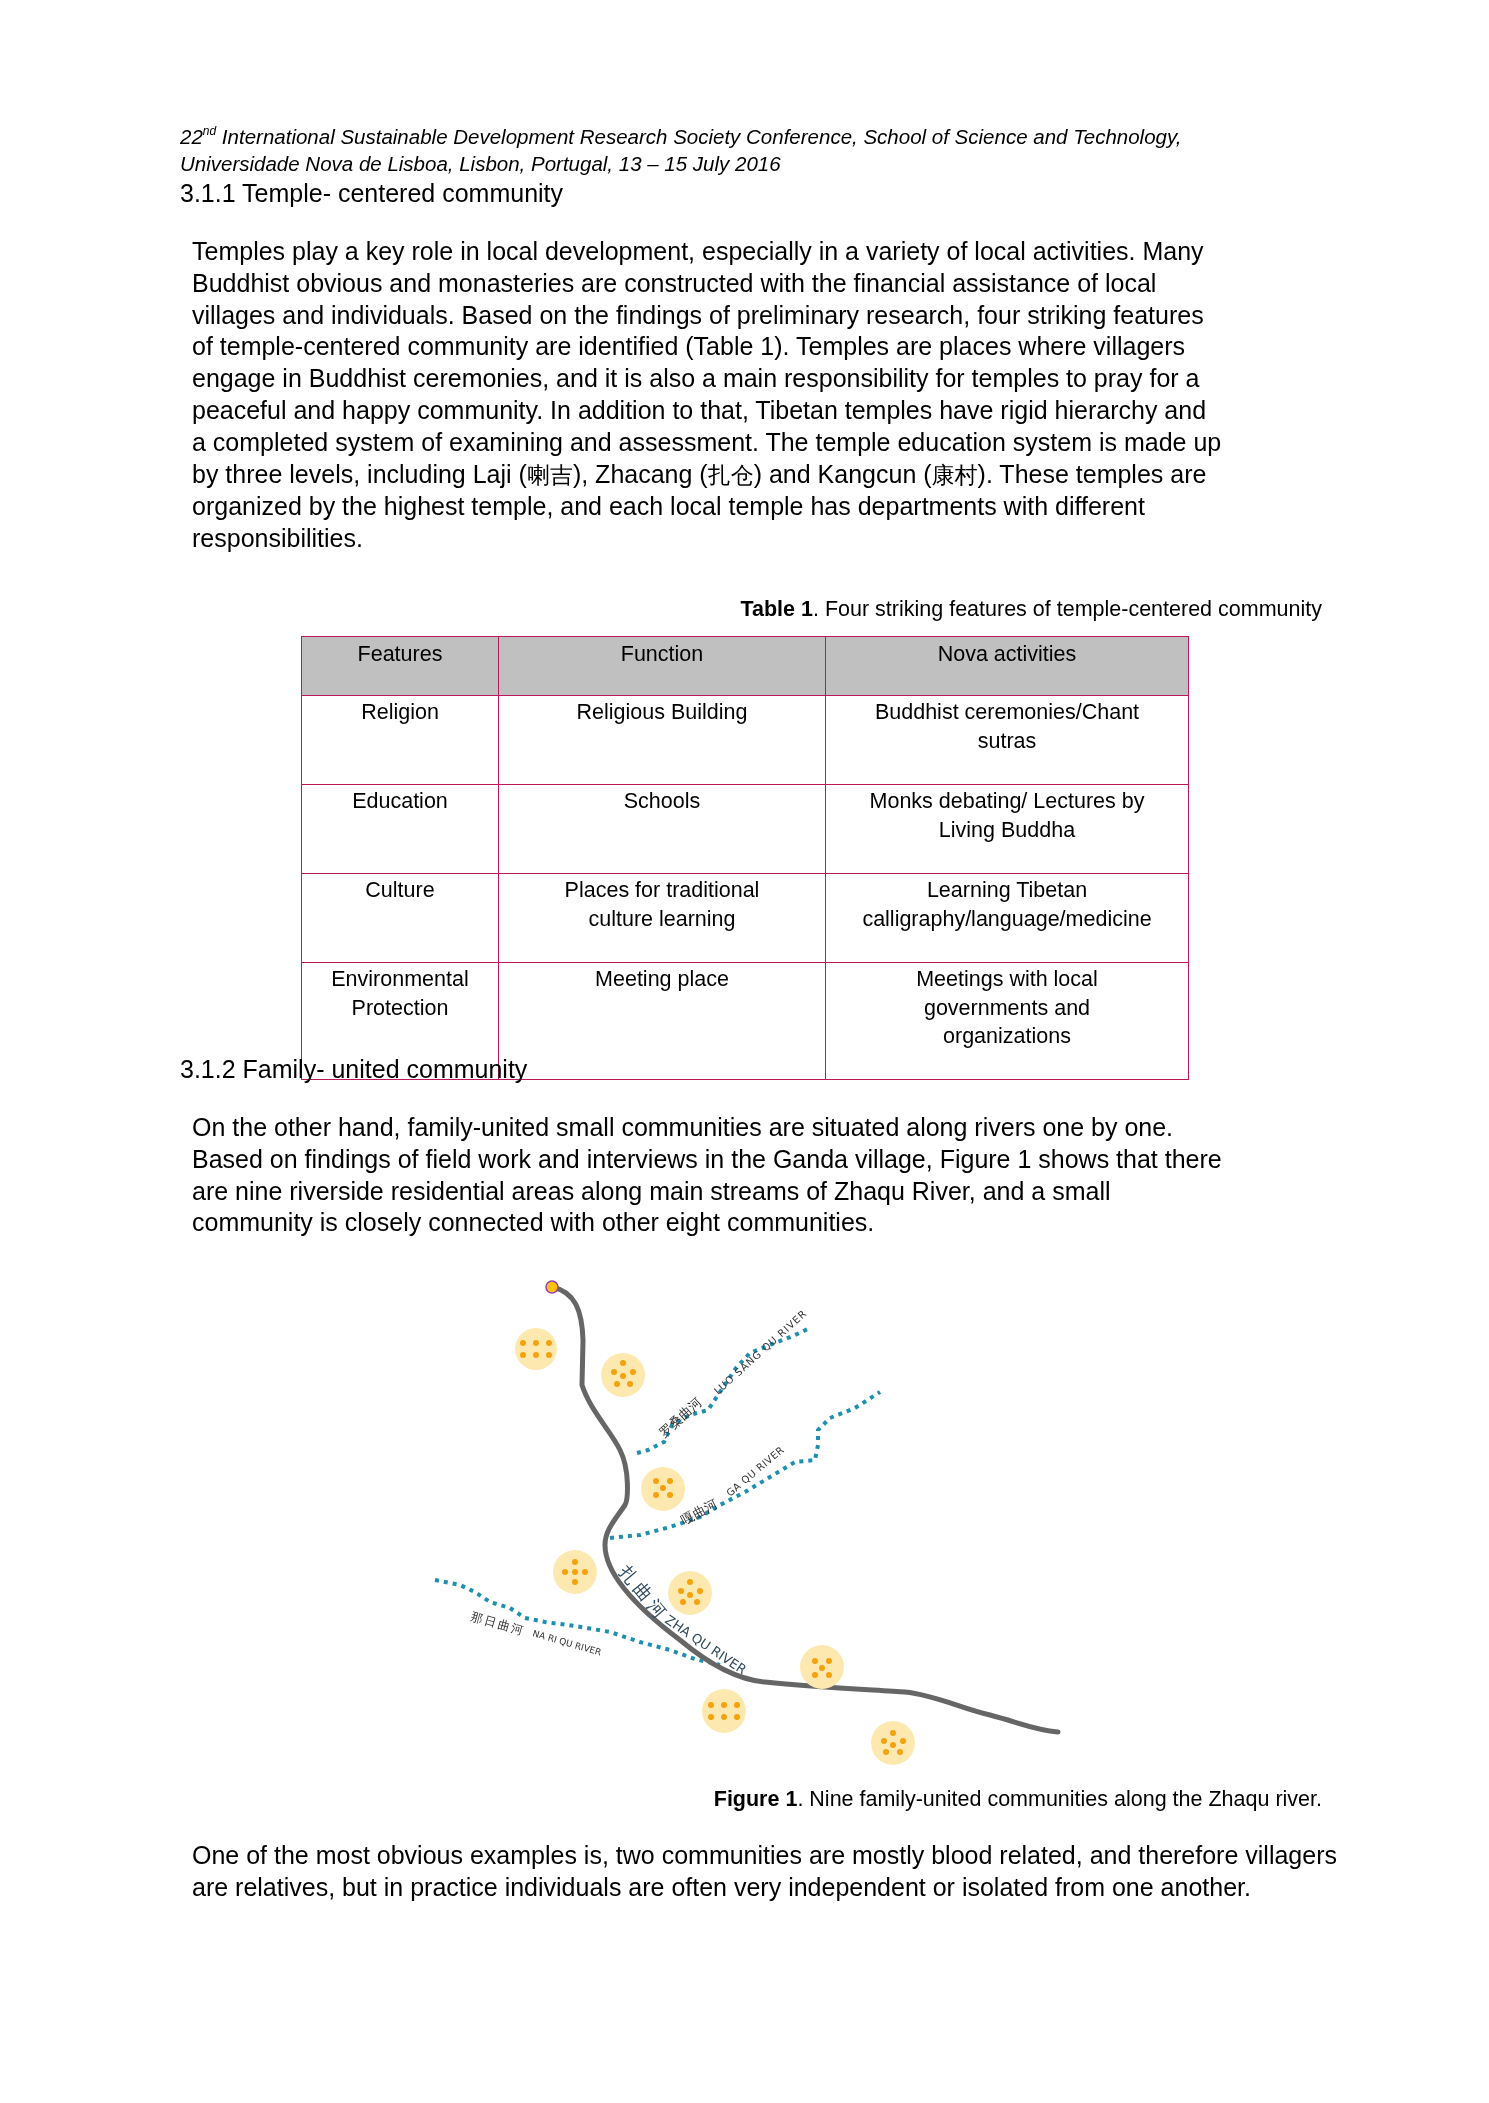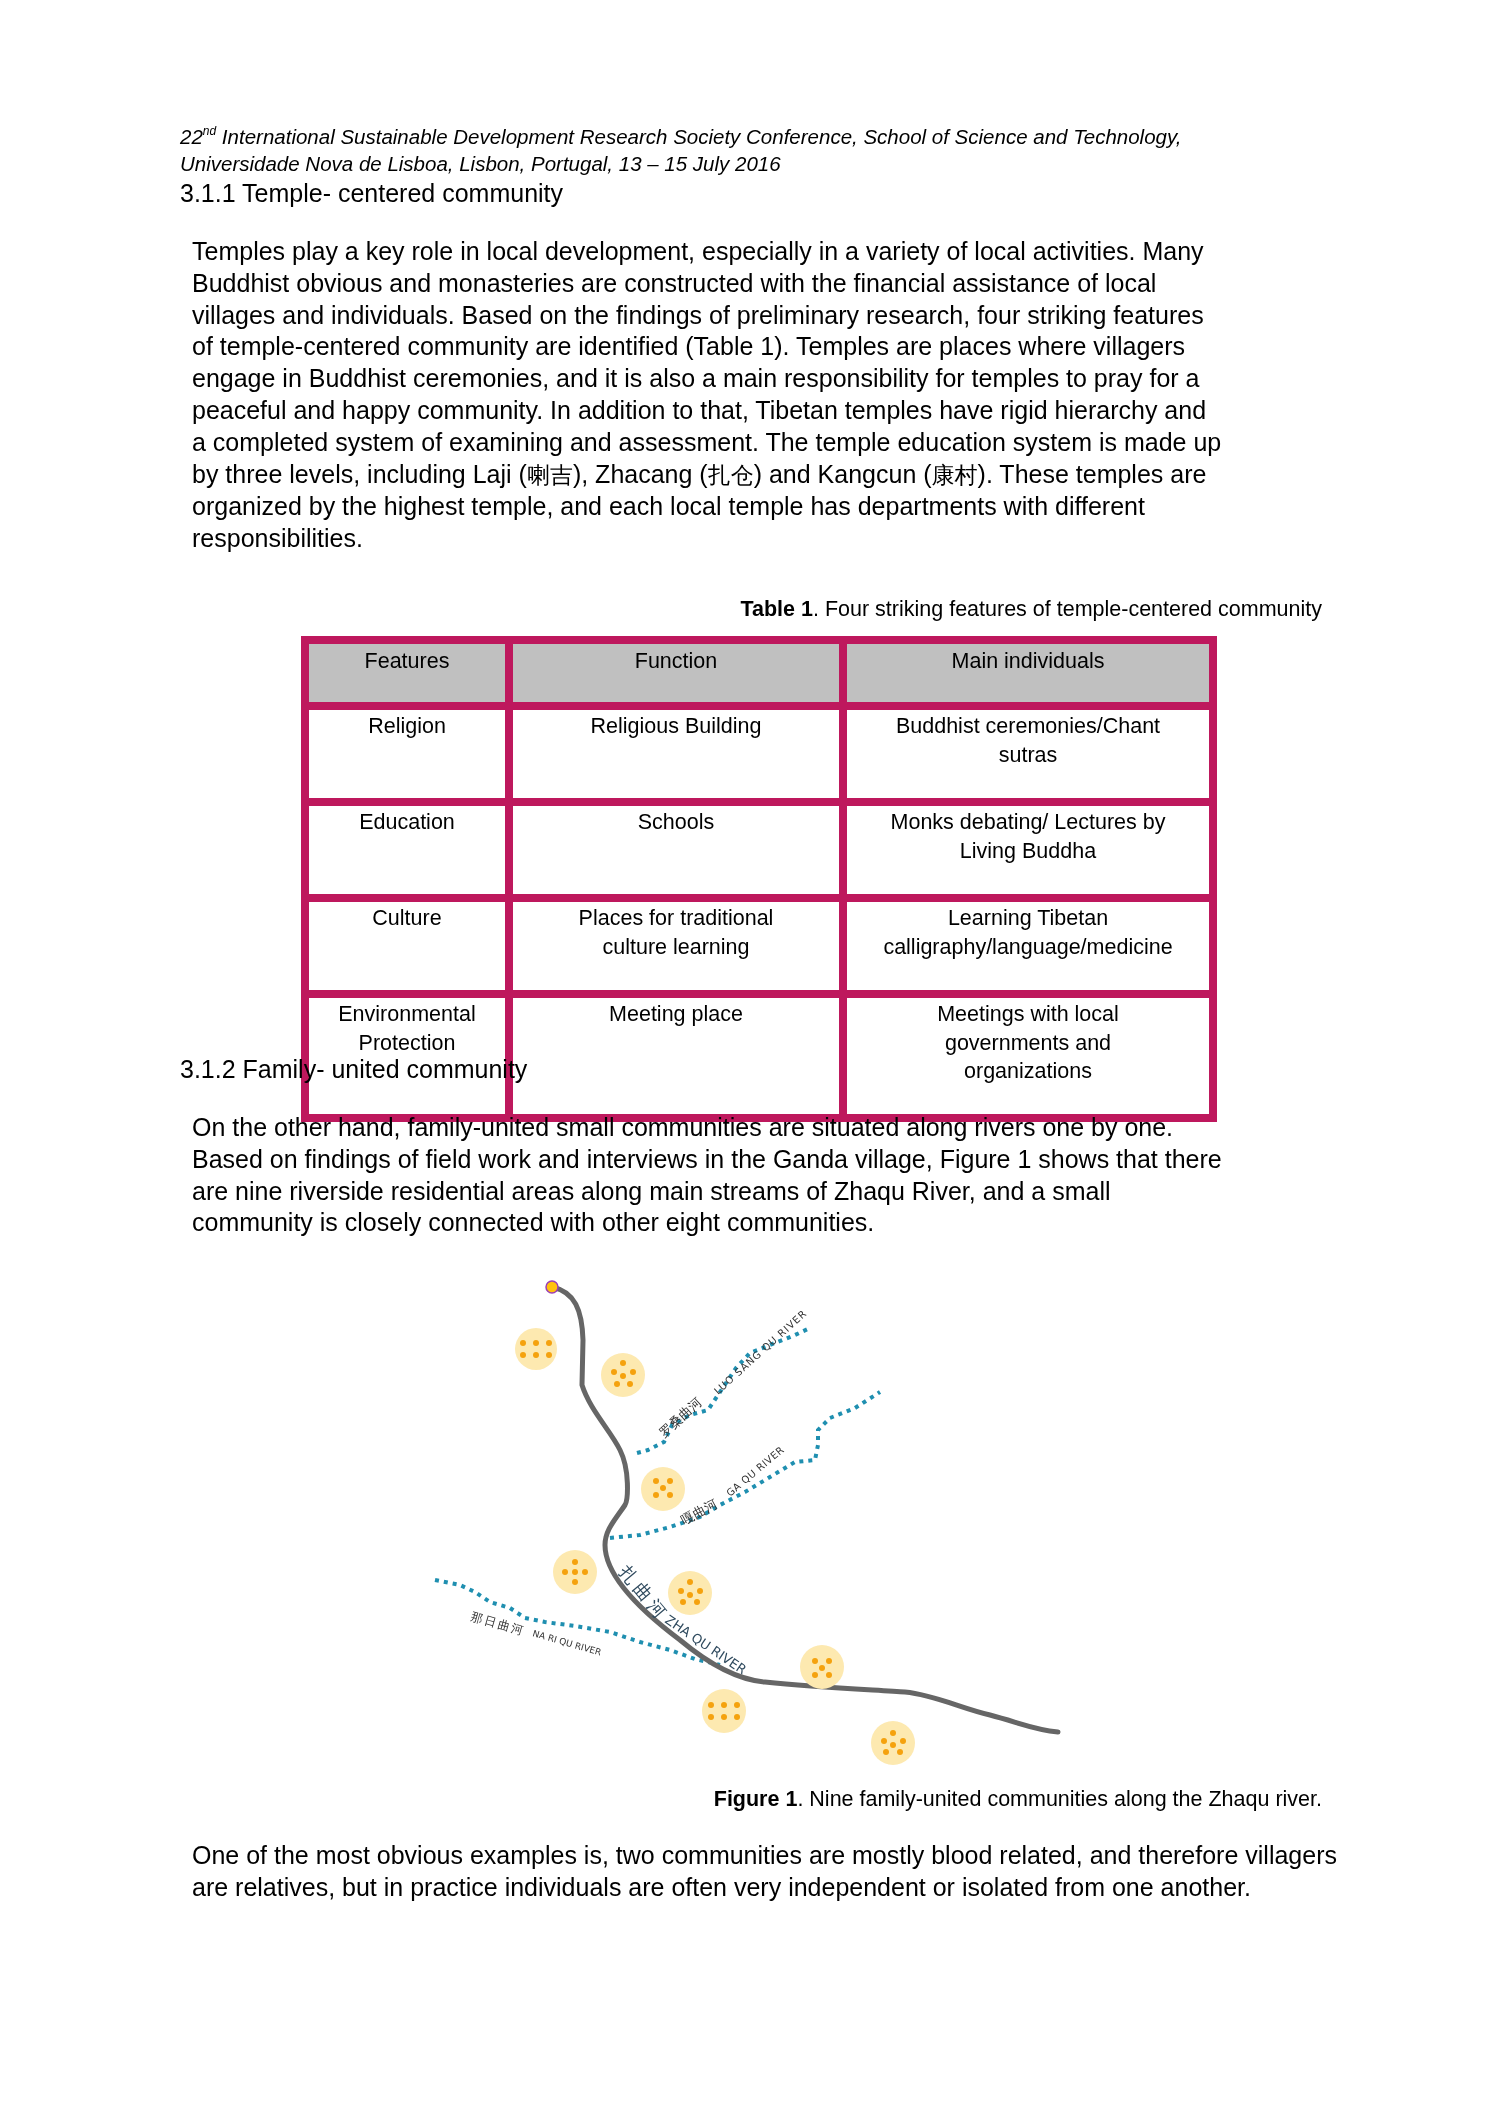--- a/index.html
+++ b/index.html
@@ -9,21 +9,21 @@
             font-style: italic; font-size: 20.5px; line-height: 27px; color: #000; margin-top: 36px; }
   .header sup { font-size: 12px; vertical-align: 9px; line-height: 0; }
   h2 { position: absolute; left: 180px; margin: 0; font-size: 25px; font-weight: normal; line-height: 30px; }
   .para { position: absolute; left: 180px; width: 1145px; font-size: 25px; line-height: 31.8px; margin: 12px; }
   .para.justify { text-align: justify; text-align-last: left; }
   .cjk { font-family: "DejaVu Serif", serif; font-size: 23px; }
   .caption { position: absolute; left: 180px; width: 1142px; text-align: right; font-size: 21.5px; line-height: 26px; }
   .caption b { font-weight: bold; }
   table.features { position: absolute; left: 301px; top: 636px; border-collapse: collapse;
                    font-size: 21.5px; line-height: 28.5px; }
-  table.features th, table.features td { border: 8px solid #be185d; text-align: center; vertical-align: top; padding: 2px 4px 16px 4px; }
+  table.features th, table.features td { border: 1px solid #be185d; text-align: center; vertical-align: top; padding: 2px 4px 16px 4px; }
   table.features th { background: #c0c0c0; font-weight: normal; height: 39px; padding-top: 3px; }
   .c1 { width: 188px; } .c2 { width: 318px; } .c3 { width: 354px; }
   tr.r1 td, tr.r2 td, tr.r3 td { height: 70px; }
   tr.r4 td { height: 98px; }
   .figure { position: absolute; left: 430px; top: 1280px; width: 660px; height: 500px; }
 </style>
 </head>
 <body>
 
 <div class="header">
@@ -46,21 +46,21 @@
   <div>responsibilities.</div>
 </div>
 
 <div class="caption" style="top:596px"><b>Table 1</b><span>. Four striking features of temple-centered community</span></div>
 
 <table class="features">
   <thead>
     <tr>
       <th class="c1">Features</th>
       <th class="c2">Function</th>
-      <th class="c3">Main individuals</th>
+      <th class="c3">Nova activities</th>
     </tr>
   </thead>
   <tbody>
     <tr class="r1">
       <td>Religion</td>
       <td>Religious Building</td>
       <td>
           <div>Buddhist ceremonies/Chant</div>
           <div>sutras</div>
         </td>

